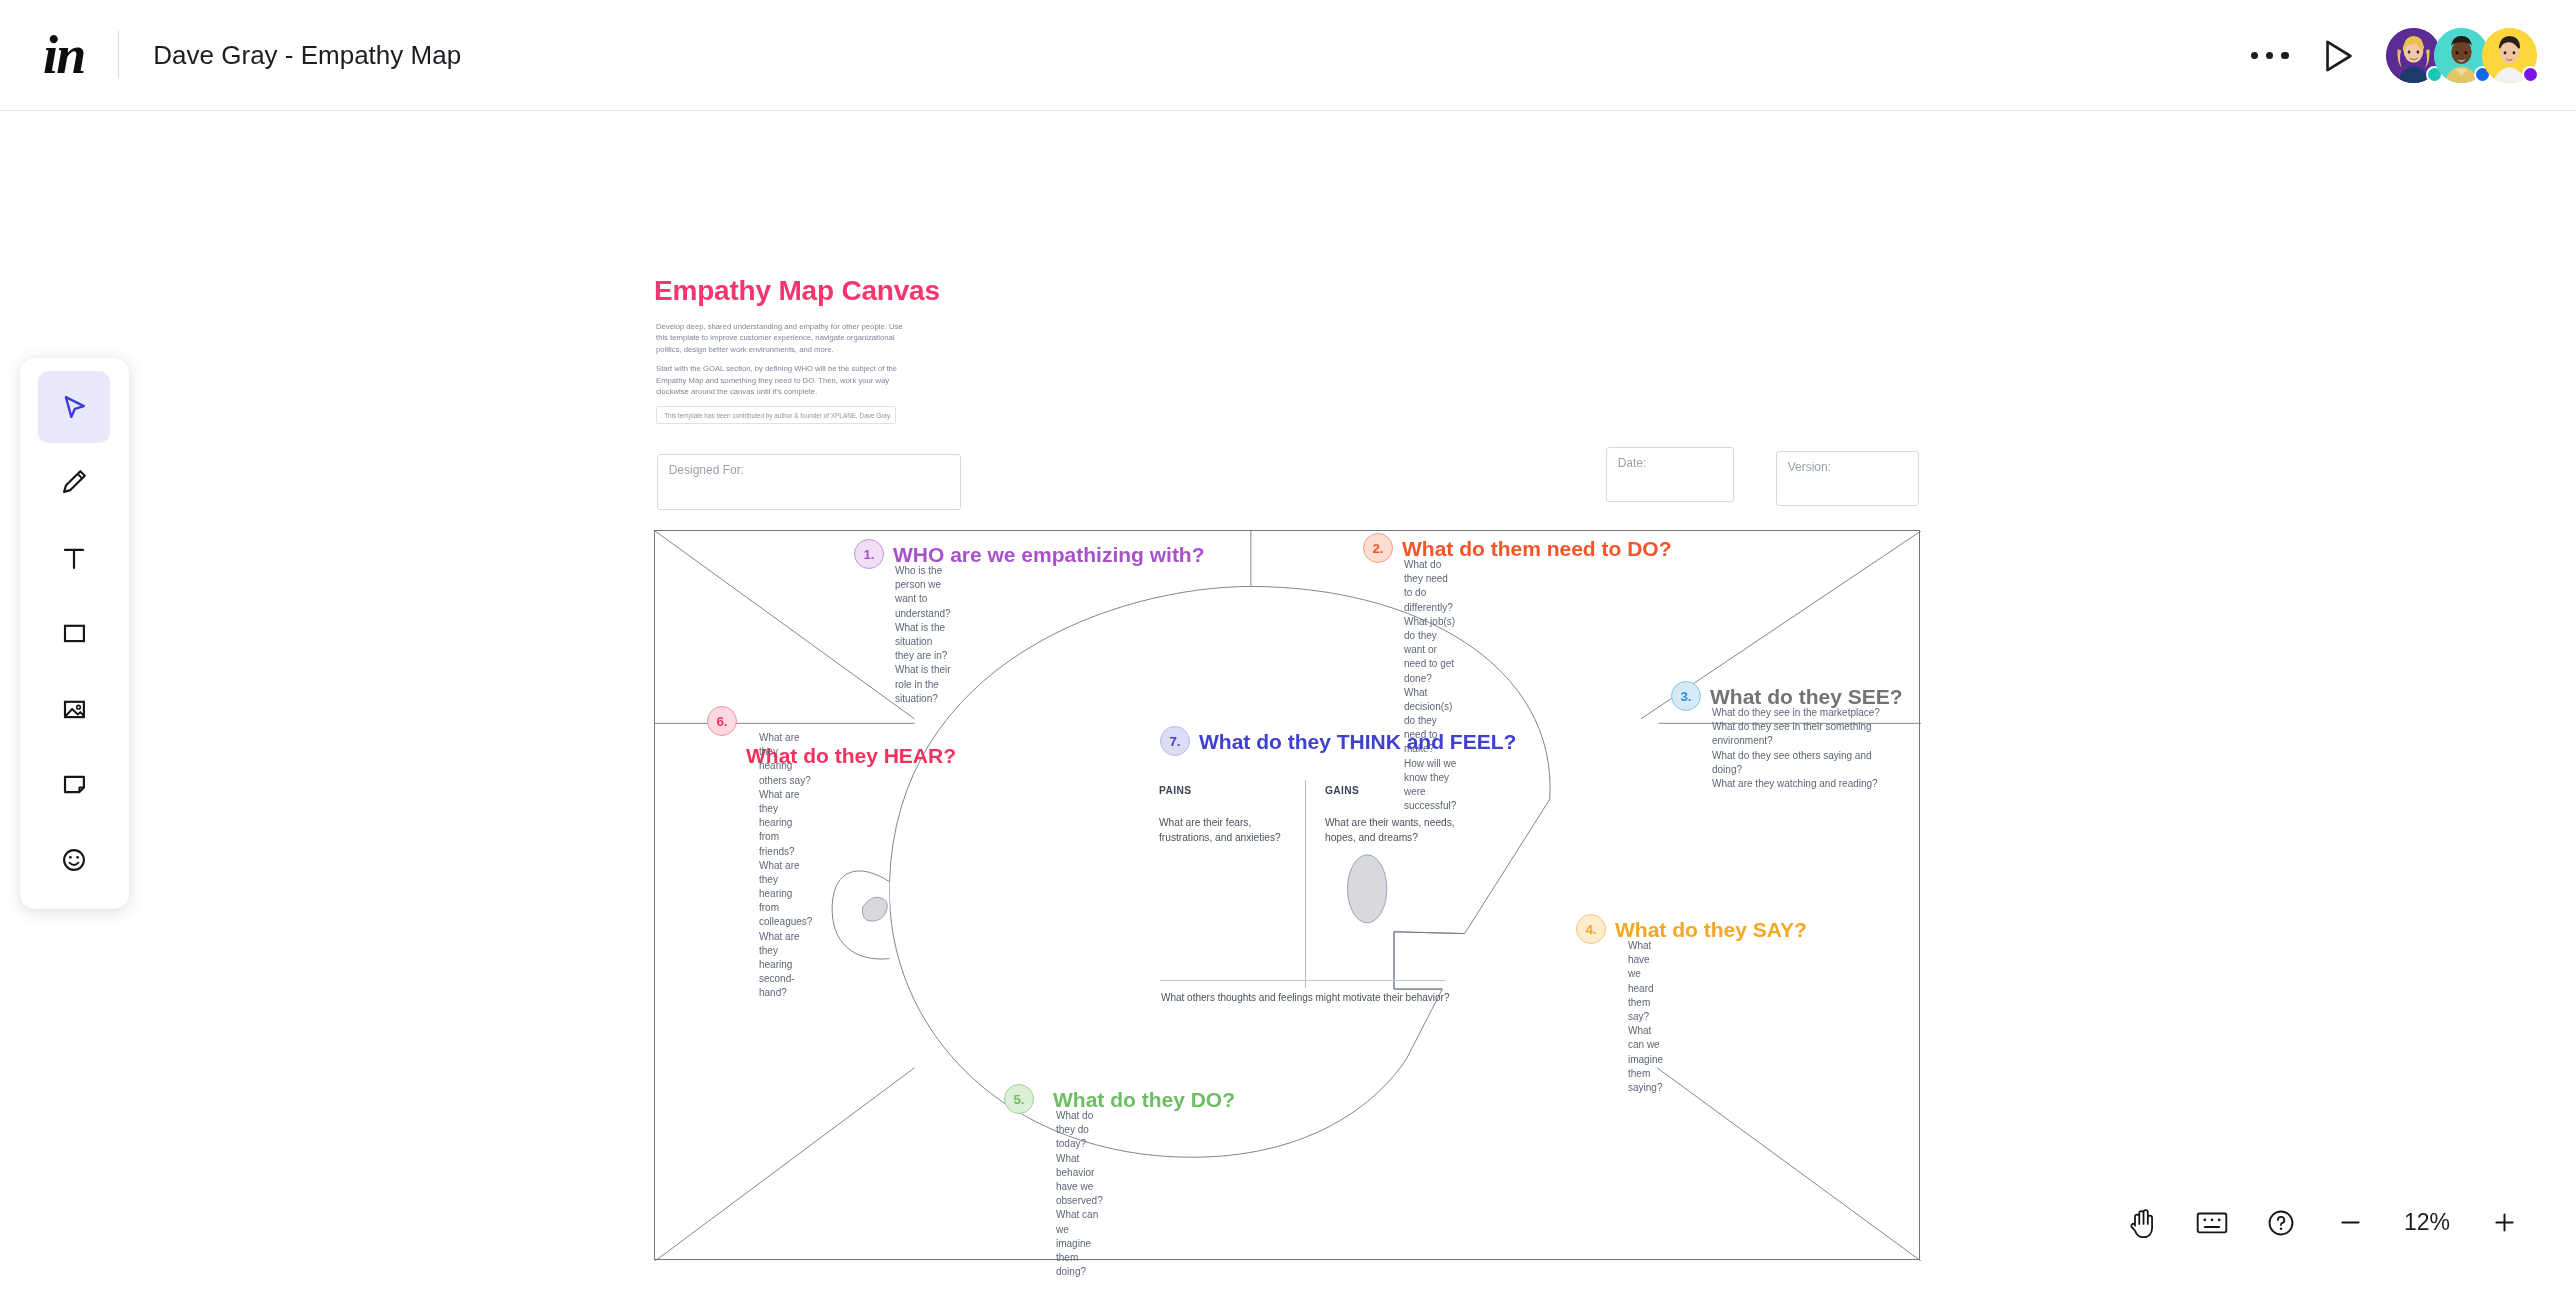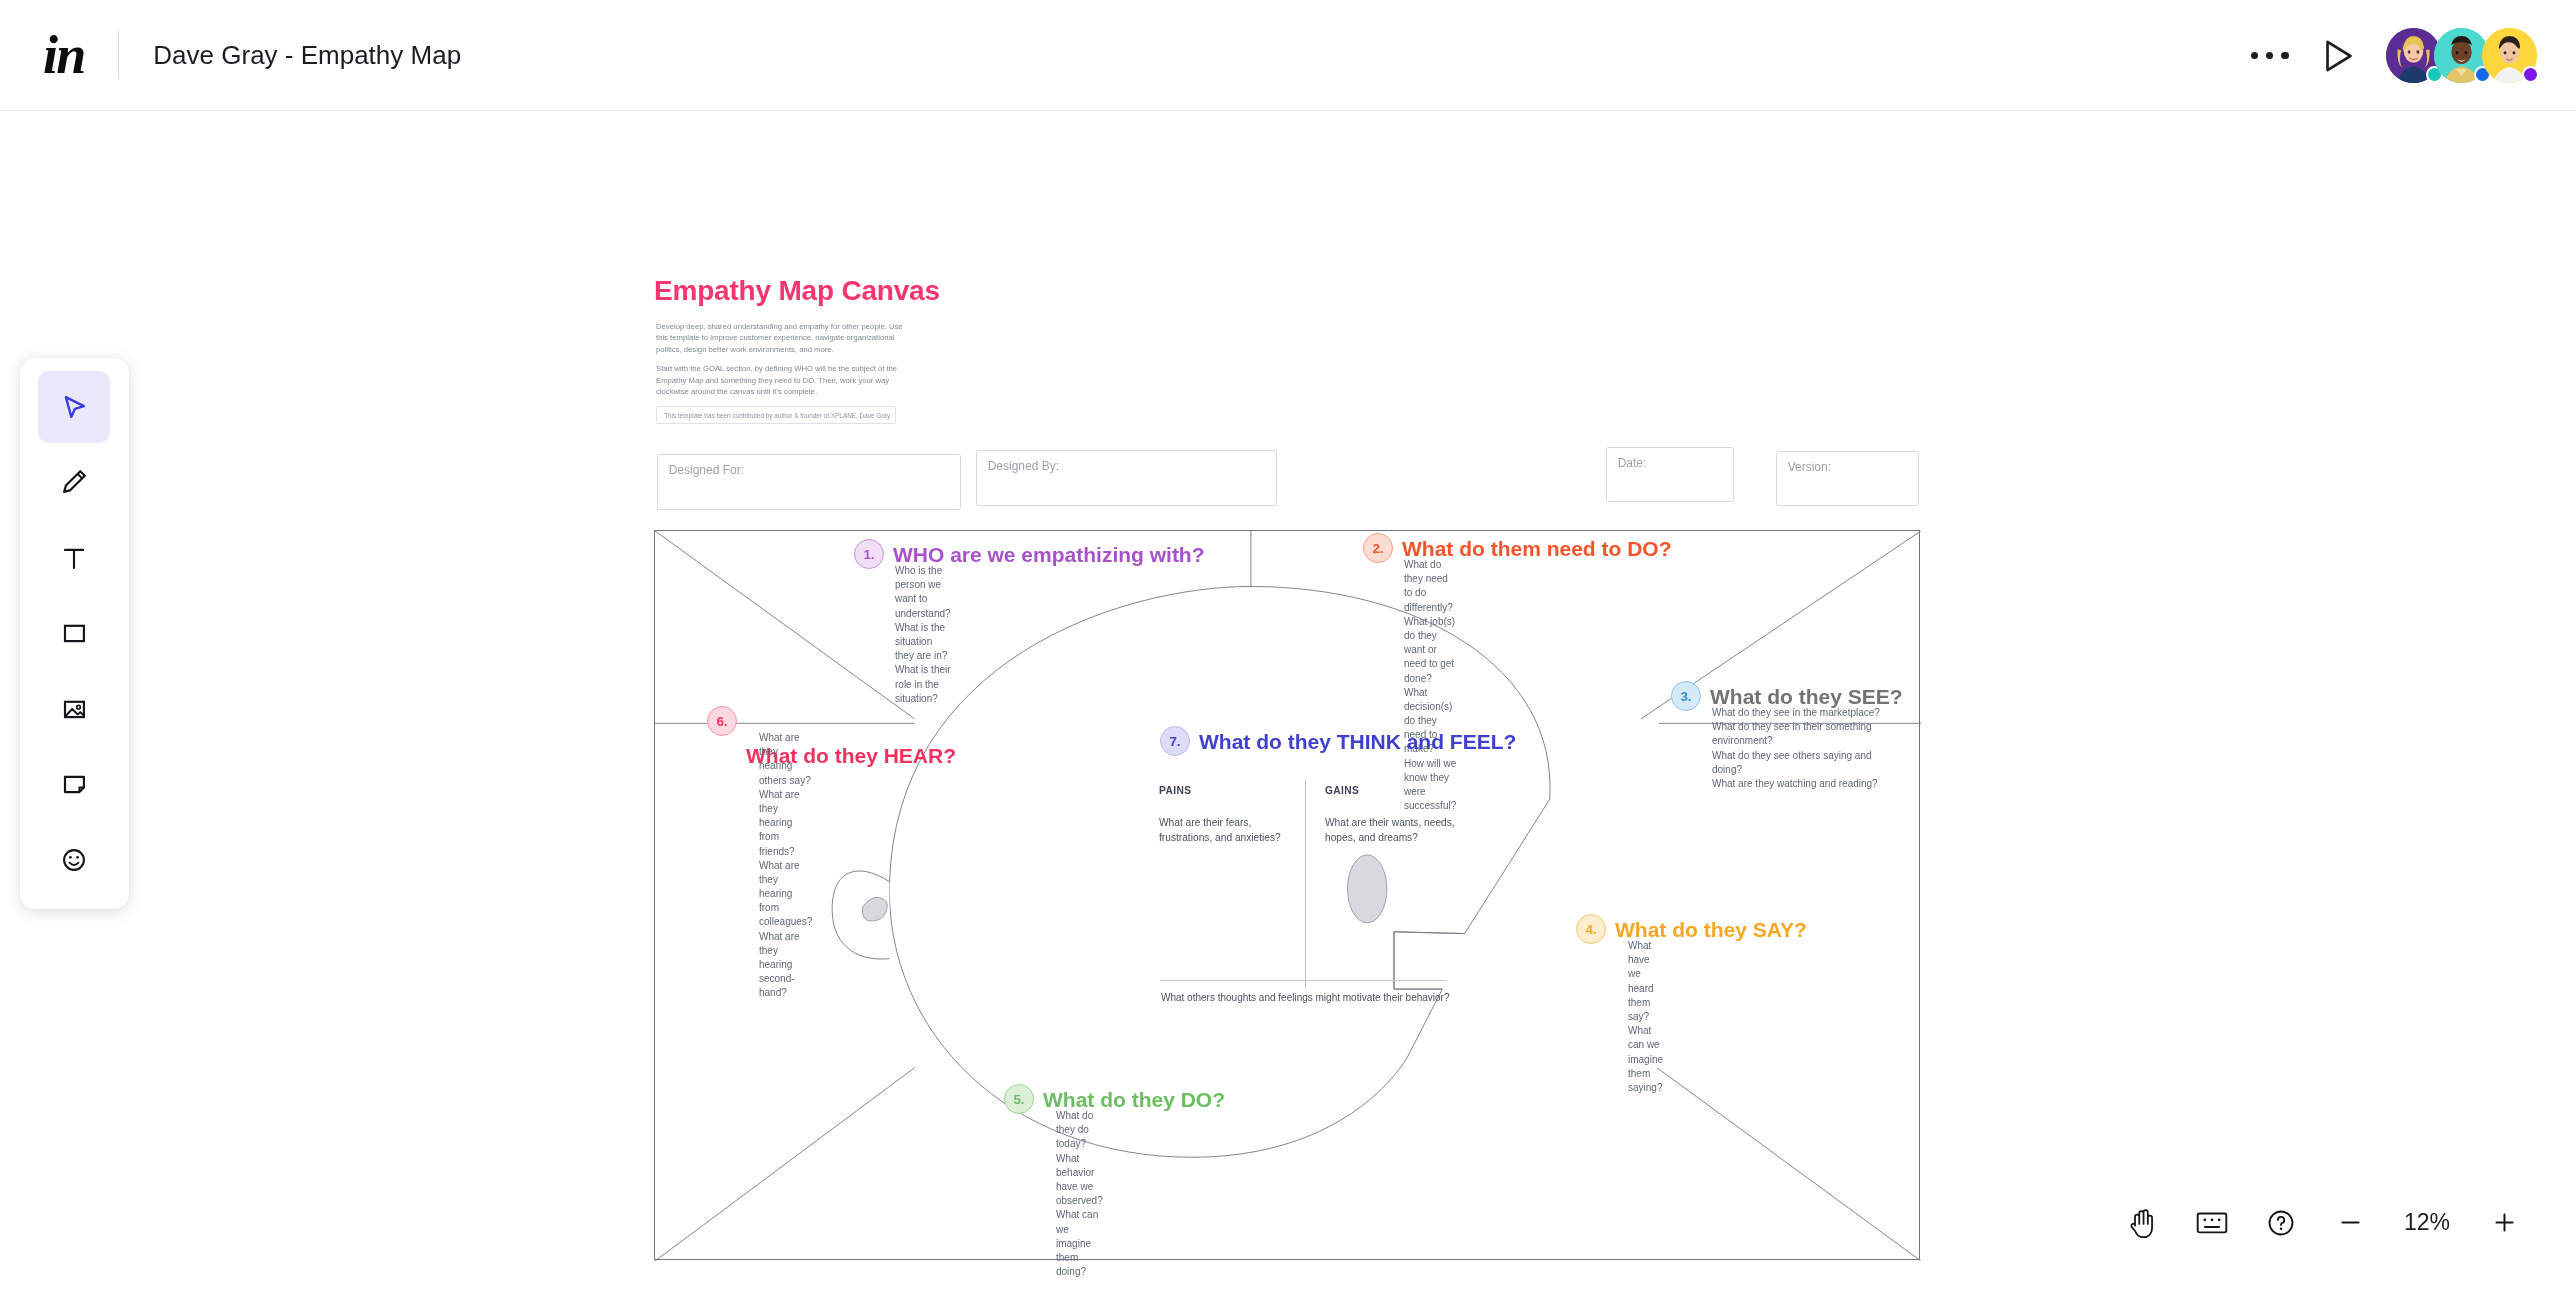--- a/index.html
+++ b/index.html
@@ -280,21 +280,20 @@
   <div class="board">
 
     <div class="hdr-title">Empathy Map Canvas</div>
     <div class="hdr-body">
       <p>Develop deep, shared understanding and empathy for other people. Use this template to improve customer experience, navigate organizational politics, design better work environments, and more.</p>
       <p>Start with the GOAL section, by defining WHO will be the subject of the Empathy Map and something they need to DO. Then, work your way clockwise around the canvas until it's complete.</p>
     </div>
     <div class="hdr-note">This template has been contributed by author &amp; founder of XPLANE, Dave Gray.</div>
 
     <div class="field f-for">Designed For:</div>
-    <div class="field f-by">Designed By:</div>
     <div class="field f-date">Date:</div>
     <div class="field f-ver">Version:</div>
 
     <div class="goal">GOAL</div>
 
     <div class="canvasframe">
       <svg width="1266" height="730" viewBox="0 0 1415 816">
 
         <g stroke="#6f7785" stroke-width="1" fill="none">
           <path d="M0 0 L290 210"></path>
@@ -365,21 +364,21 @@
       <div class="num" style="background:#fdeccd; color:#f5a623; border:0.9px solid #f3c873;">4.</div>
       <div class="head" style="color:#f5a623;">What do they SAY?</div>
       <div class="lines indent">
         <div>What have we heard them say?</div>
         <div>What can we imagine them saying?</div>
       </div>
     </div>
 
     <div class="sec" style="left:1004px; top:973px;">
       <div class="num" style="background:#dcf0d8; color:#6cbe63; border:0.9px solid #9ed396;">5.</div>
-      <div class="head" style="color:#6cbe63;">What do they DO?</div>
+      <div class="head" style="color:#6cbe63;margin-left:10px;">What do they DO?</div>
       <div class="lines indent">
         <div>What do they do today?</div>
         <div>What behavior have we observed?</div>
         <div>What can we imagine them doing?</div>
       </div>
     </div>
 
     <div class="sec" style="left:707px; top:595px;">
       <div class="num" style="background:#fcd9e1; color:#f3315f; border:0.9px solid #f591a8;">6.</div>
       <div class="head" style="color:#f3315f;margin-top:34px;">What do they HEAR?</div>

